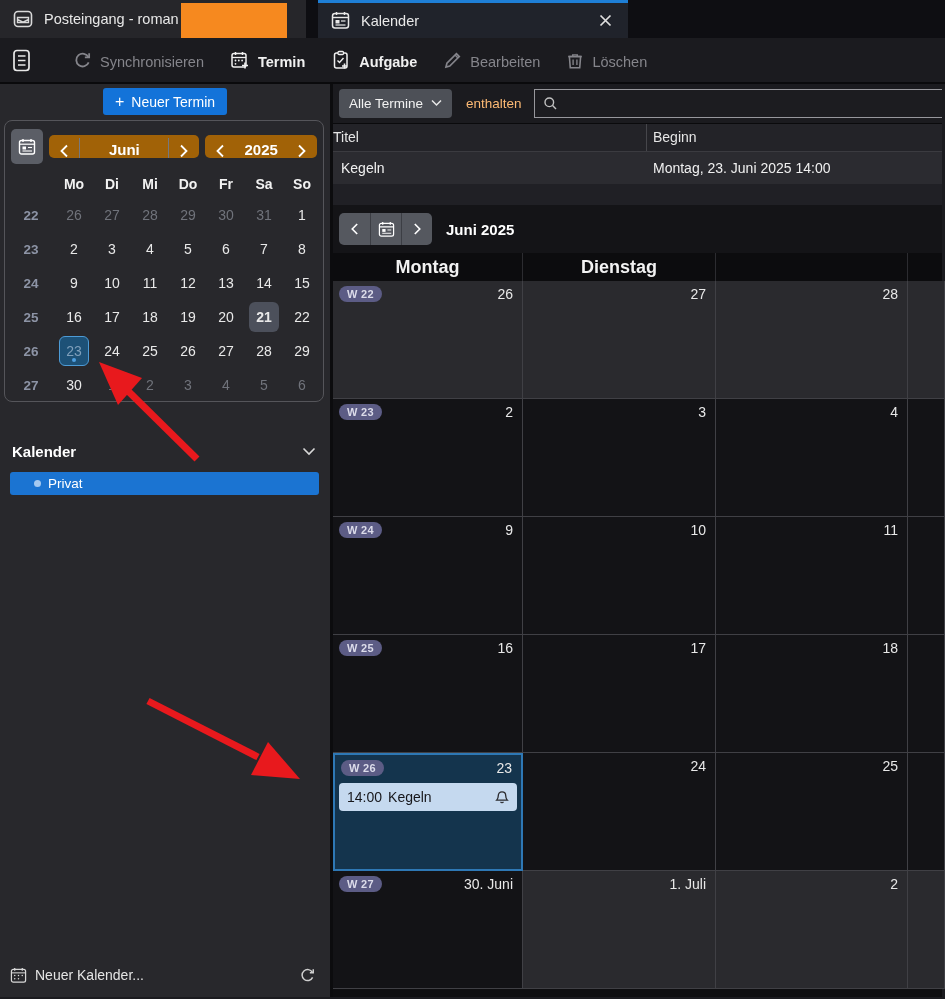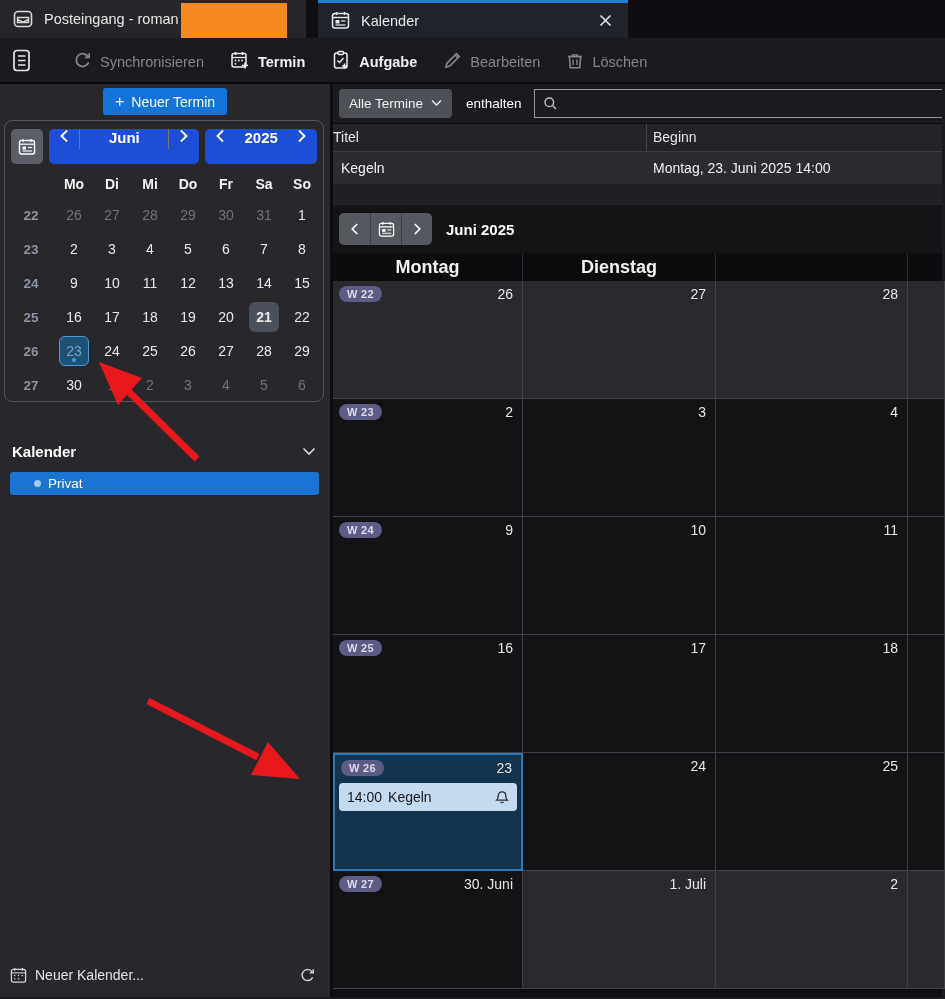--- a/index.html
+++ b/index.html
@@ -31,21 +31,21 @@
   .sidebar { width:330px; background:#28282c; display:flex; flex-direction:column; position:relative; }
   .main { width:612px; border-left:3px solid #0c0c0e; background:#1b1b1f; display:flex; flex-direction:column; }
 
   
   .new-event { margin:4px auto 5px auto; width:124px; height:27px; background:#1373d9; color:#fff;
     border:none; border-radius:3px; font-size:14px; display:flex; align-items:center; justify-content:center; gap:7px;
     font-family:"Liberation Sans",sans-serif; }
   .minical { margin:0 6px 0 4px; border:1px solid #55555a; border-radius:8px; padding:6px 2px 8px 2px; height:282px; }
   .mc-head { display:flex; gap:6px; padding:2px 4px 6px 4px; align-items:center; }
   .mc-iconbtn { width:33px; height:35px; background:#5b5e66; border-radius:5px; display:flex; align-items:center; justify-content:center; }
-  .mc-nav { height:35px; background:#1d4ed8; border-radius:5px; display:flex; align-items:flex-start; color:#fff; font-weight:700; font-size:15px; }
+  .mc-nav { height:23px; background:#a16207; border-radius:5px; display:flex; align-items:flex-end; color:#fff; font-weight:700; font-size:15px; }
   .mc-nav.month { width:153px; }
   .mc-nav.year { width:114px; }
   .mc-nav .lbl { flex:1; text-align:center; }
   .mc-nav .chev { width:30px; display:flex; align-items:center; justify-content:center; }
   .mc-nav .sep { width:1px; height:20px; background:#76787f; }
   .mc-grid { display:grid; grid-template-columns:48px repeat(7,38px); }
   .mc-dh { height:28px; display:flex; align-items:center; justify-content:center; font-weight:700; font-size:14px; color:#f2f2f2; }
   .mc-wk { height:34px; display:flex; align-items:center; justify-content:center; font-weight:700; font-size:13.5px; color:#8d94a6; }
   .mc-day { height:34px; display:flex; align-items:center; justify-content:center; font-size:14px; color:#e9e9e9; }
   .mc-day.out { color:#70737b; }
@@ -61,21 +61,21 @@
   .cal-item .bullet { width:7px; height:7px; border-radius:50%; background:#a5c9f0; }
   .cal-item .name { font-size:13.5px; color:#fff; }
 
   .sidebar .spacer { flex:1; }
   .sidebar-bottom { height:44px; display:flex; align-items:center; padding:0 14px 0 10px; gap:8px; font-size:14px; color:#e4e4e4; }
   .sidebar-bottom .grow { flex:1; }
 
   
   .filterbar { height:40px; display:flex; align-items:center; padding:0 0 0 6px; background:#1b1b1f; border-bottom:1px solid #0a0a0c; }
   .filter-btn { height:29px; background:#4d5057; border-radius:4px; color:#f2f2f2; font-size:13.5px; display:flex; align-items:center; gap:8px; padding:0 10px; }
-  .contains { margin:0 12px 0 14px; font-size:13.5px; color:#ffffff; }
+  .contains { margin:0 12px 0 14px; font-size:13.5px; color:#fdba74; }
   .searchbox { flex:1; height:29px; border:1px solid #97979c; border-right:none; background:#1c1c20; display:flex; align-items:center; padding:0 8px; gap:6px; }
   .searchbox input { flex:1; background:transparent; border:none; outline:none; color:#eee; font-size:13.5px; font-family:"Liberation Sans",sans-serif; }
 
   
   .elist-head { height:28px; display:flex; background:#232328; border-bottom:1px solid #3b3b40; font-size:14px; color:#e6e6e6; }
   .elist-head .c1 { width:314px; display:flex; align-items:center; padding-left:0; border-right:1px solid #46464b; }
   .elist-head .c2 { flex:1; display:flex; align-items:center; padding-left:6px; }
   .elist-row { height:32px; display:flex; background:#2b2b30; font-size:14px; color:#f0f0f0; }
   .elist-row .c1 { width:314px; display:flex; align-items:center; padding-left:8px; }
   .elist-row .c2 { flex:1; display:flex; align-items:center; padding-left:6px; }

